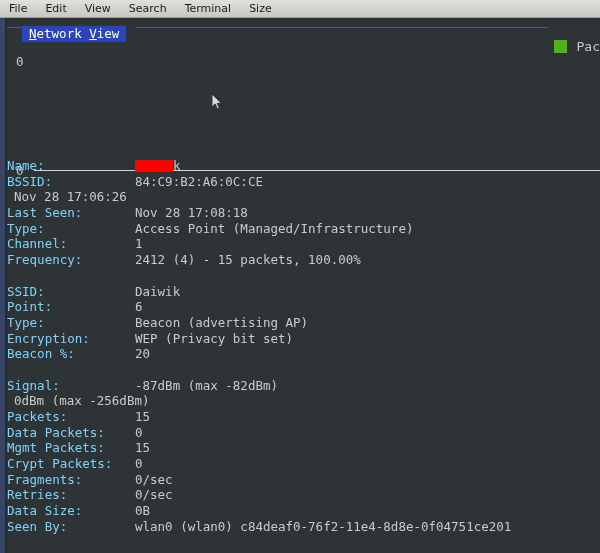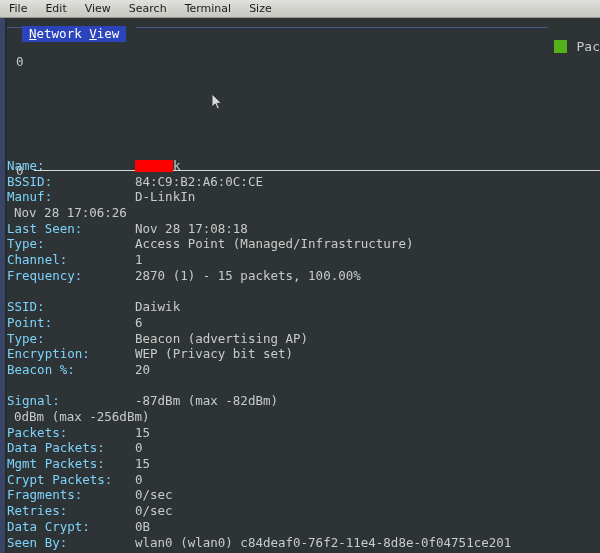--- a/index.html
+++ b/index.html
@@ -174,38 +174,37 @@
     <div id="graph-baseline"></div>
 
     <svg id="cursor" viewBox="0 0 12 18">
       <polygon points="0,0 0,13 3.2,10 5.4,15 7.4,14.1 5.2,9.3 9.5,9.3" fill="#d8d8d8" stroke="#2b2b2b" stroke-width="0.9"></polygon>
     </svg>
   </div>
 
   <div id="details">
       <div class="row"><span class="label">Name:</span><span class="value"><span class="redaction"></span><span>k</span></span></div>
       <div class="row"><span class="label">BSSID:</span><span class="value">84:C9:B2:A6:0C:CE</span></div>
-      <div class="row"><span class="label">Manuf:</span><span class="value">D-LinkIn</span></div>
       <div class="row"><span class="value">Nov 28 17:06:26</span></div>
       <div class="row"><span class="label">Last Seen:</span><span class="value">Nov 28 17:08:18</span></div>
       <div class="row"><span class="label">Type:</span><span class="value">Access Point (Managed/Infrastructure)</span></div>
       <div class="row"><span class="label">Channel:</span><span class="value">1</span></div>
-      <div class="row"><span class="label">Frequency:</span><span class="value">2870 (1) - 15 packets, 100.00%</span></div>
+      <div class="row"><span class="label">Frequency:</span><span class="value">2412 (4) - 15 packets, 100.00%</span></div>
       <div class="row spacer"></div>
       <div class="row"><span class="label">SSID:</span><span class="value">Daiwik</span></div>
       <div class="row"><span class="label">Point:</span><span class="value">6</span></div>
       <div class="row"><span class="label">Type:</span><span class="value">Beacon (advertising AP)</span></div>
       <div class="row"><span class="label">Encryption:</span><span class="value">WEP (Privacy bit set)</span></div>
       <div class="row"><span class="label">Beacon %:</span><span class="value">20</span></div>
       <div class="row spacer"></div>
       <div class="row"><span class="label">Signal:</span><span class="value">-87dBm (max -82dBm)</span></div>
       <div class="row"><span class="value">0dBm (max -256dBm)</span></div>
       <div class="row"><span class="label">Packets:</span><span class="value">15</span></div>
       <div class="row"><span class="label">Data Packets:</span><span class="value">0</span></div>
       <div class="row"><span class="label">Mgmt Packets:</span><span class="value">15</span></div>
       <div class="row"><span class="label">Crypt Packets:</span><span class="value">0</span></div>
       <div class="row"><span class="label">Fragments:</span><span class="value">0/sec</span></div>
       <div class="row"><span class="label">Retries:</span><span class="value">0/sec</span></div>
-      <div class="row"><span class="label">Data Crypt:</span><span class="value">0B</span></div>
+      <div class="row"><span class="label">Data Size:</span><span class="value">0B</span></div>
       <div class="row"><span class="label">Seen By:</span><span class="value">wlan0 (wlan0) c84deaf0-76f2-11e4-8d8e-0f04751ce201</span></div>
     </div>
 
 </div>
 
 </body></html>

